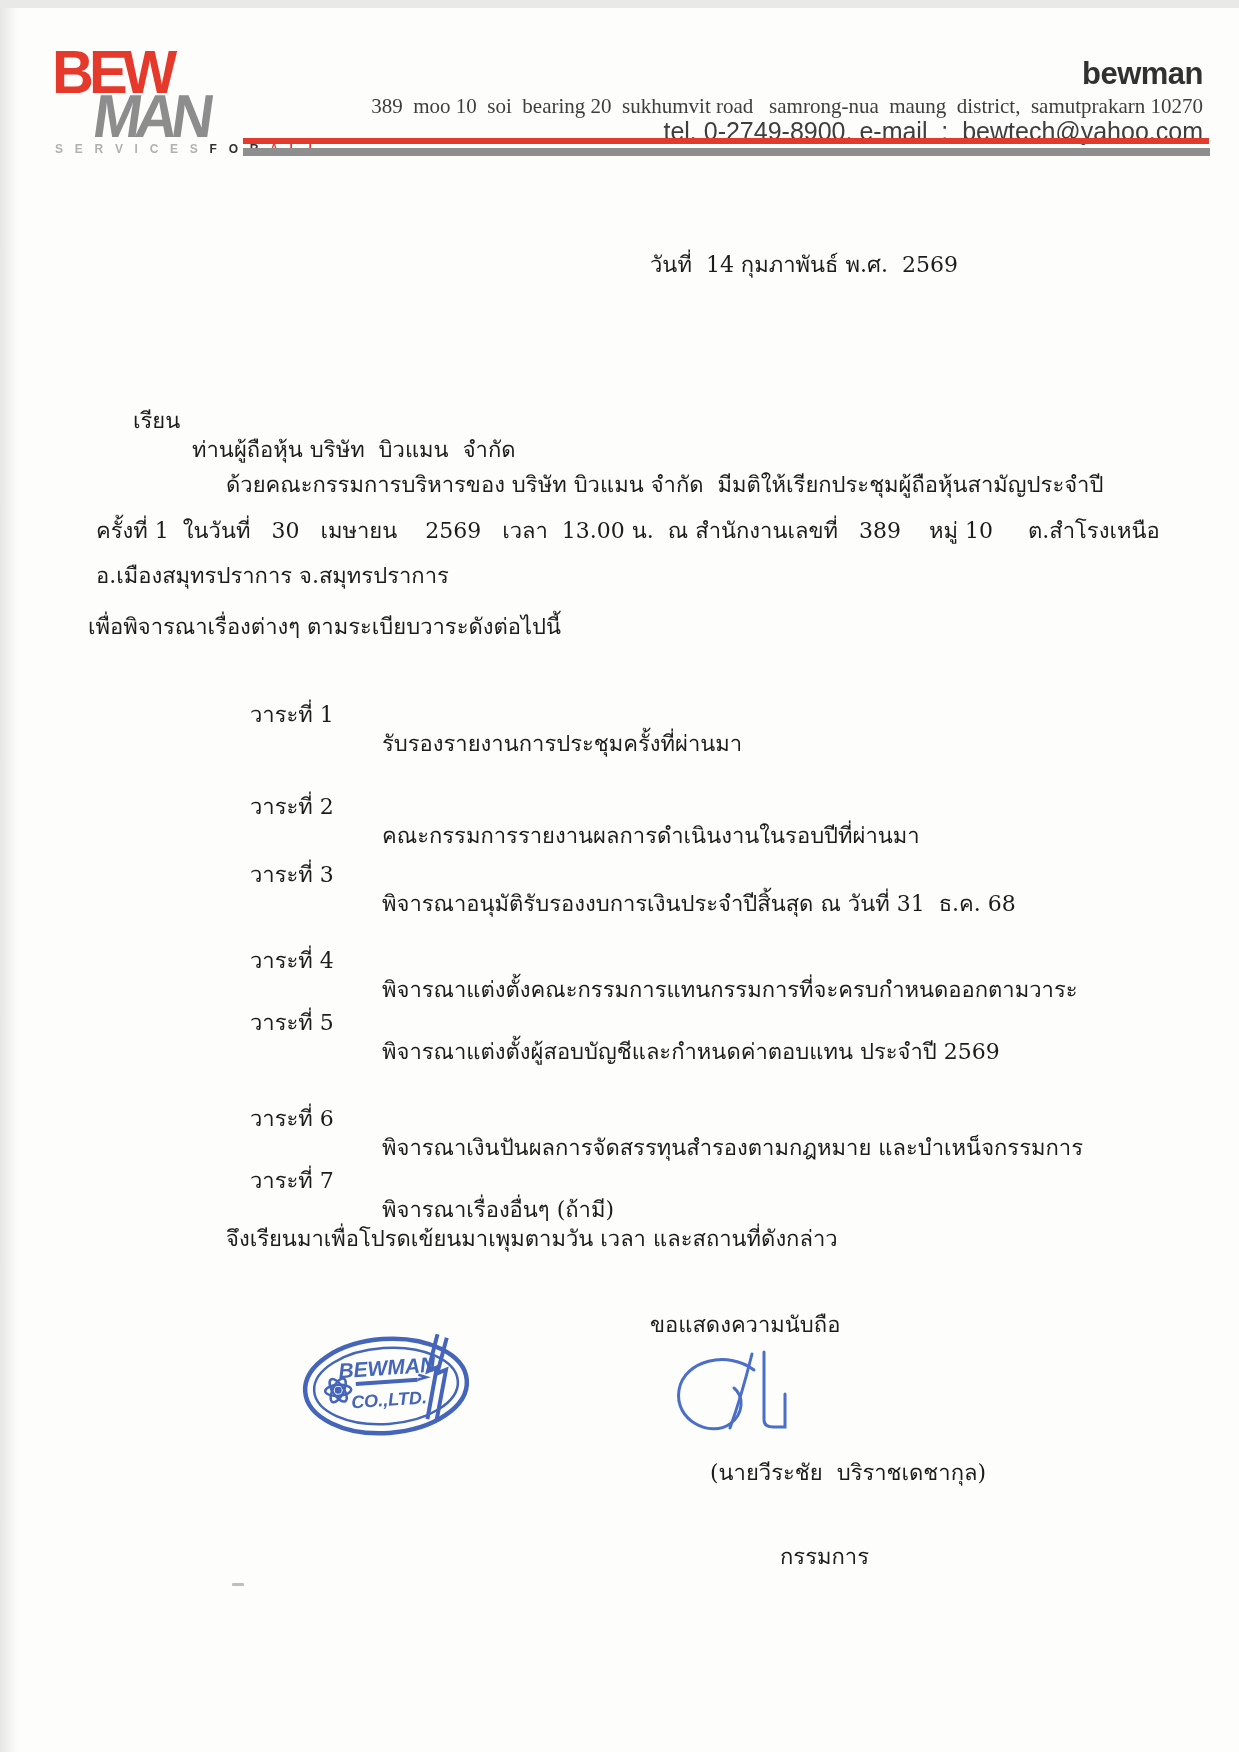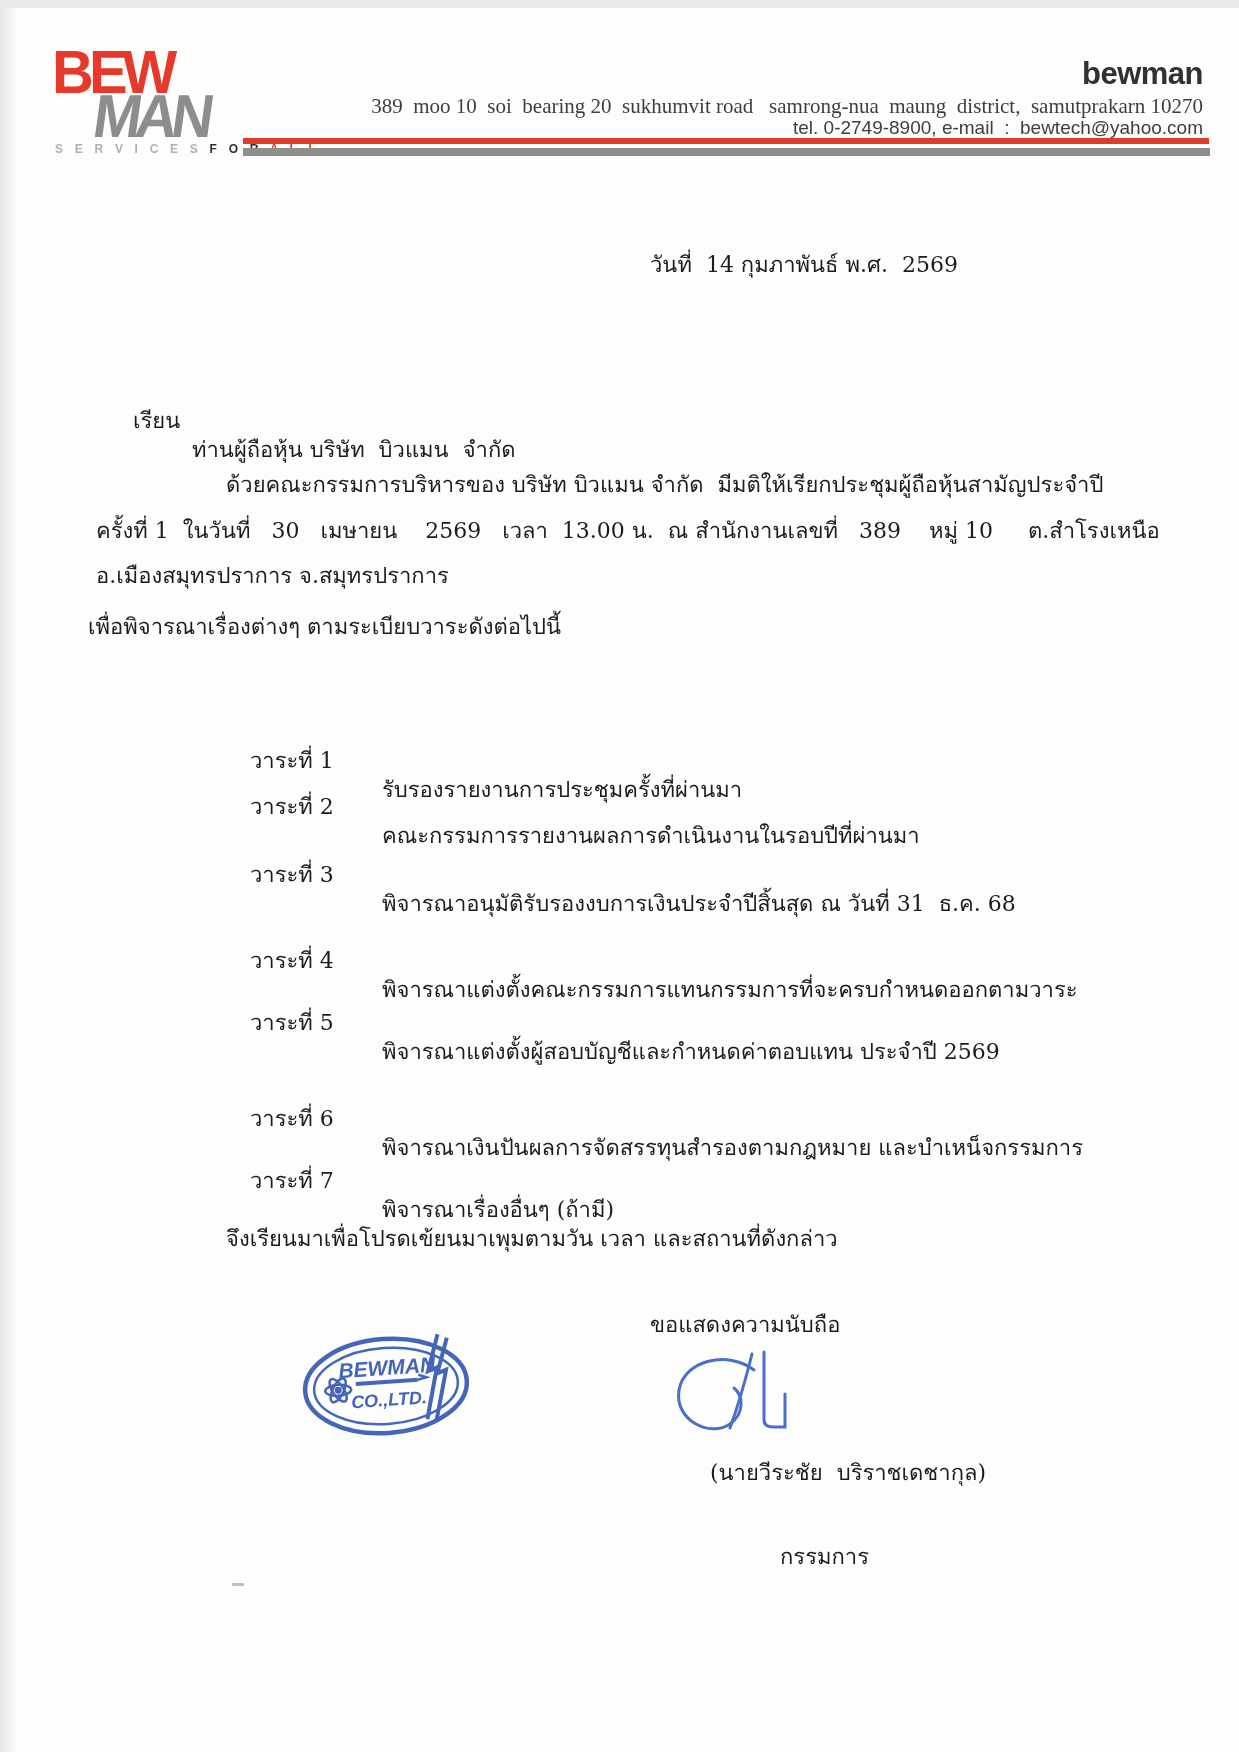--- a/index.html
+++ b/index.html
@@ -47,21 +47,21 @@
     font-size:31px;color:#313131;letter-spacing:-0.5px;
   }
   .hdr-address{
     position:absolute;right:36px;top:86px;
     font-family:Liberation Serif, serif;
     font-size:21px;color:#3e3e3e;white-space:pre;
   }
   .hdr-contact{
     position:absolute;right:36px;top:109px;
     font-family:"Liberation Sans",sans-serif;
-    font-size:19px;color:#3e3e3e;white-space:pre;
+    font-size:25px;color:#3e3e3e;white-space:pre;
   }
   .rule-red{position:absolute;left:243px;top:130px;width:966px;height:6px;background:#e23b2c;}
   .rule-gray{position:absolute;left:243px;top:140px;width:967px;height:8px;background:#8e8e8e;}
   
   .date-line{left:650px;top:242px;}
   .row-label{position:absolute;left:0;}
   .row-text{position:absolute;left:59px;}
   .subject-row{left:133px;top:300px;width:900px;height:40px;}
   .to-row{left:133px;top:368px;width:900px;height:40px;}
   .body1{left:226px;top:462px;}
@@ -102,21 +102,21 @@
   <div class="abs thai to-row">
     <span class="row-label">เรียน</span>
     <span class="row-text">ท่านผู้ถือหุ้น บริษัท  บิวแมน  จำกัด</span>
   </div>
 
   <div class="abs thai body1">ด้วยคณะกรรมการบริหารของ บริษัท บิวแมน จำกัด  มีมติให้เรียกประชุมผู้ถือหุ้นสามัญประจำปี</div>
   <div class="abs thai body2">ครั้งที่ 1  ในวันที่   30   เมษายน    2569   เวลา  13.00 น.  ณ สำนักงานเลขที่   389    หมู่ 10     ต.สำโรงเหนือ</div>
   <div class="abs thai body3">อ.เมืองสมุทรปราการ จ.สมุทรปราการ</div>
   <div class="abs thai body4">เพื่อพิจารณาเรื่องต่างๆ ตามระเบียบวาระดังต่อไปนี้</div>
 
-  <div class="agenda-item thai" style="top:708px">
+  <div class="agenda-item thai" style="top:662px">
     <span class="agenda-label">วาระที่ 1</span>
     <span class="agenda-text">รับรองรายงานการประชุมครั้งที่ผ่านมา</span>
   </div>
   <div class="agenda-item thai" style="top:754px">
     <span class="agenda-label">วาระที่ 2</span>
     <span class="agenda-text">คณะกรรมการรายงานผลการดำเนินงานในรอบปีที่ผ่านมา</span>
   </div>
   <div class="agenda-item thai" style="top:822px">
     <span class="agenda-label">วาระที่ 3</span>
     <span class="agenda-text">พิจารณาอนุมัติรับรองงบการเงินประจำปีสิ้นสุด ณ วันที่ 31  ธ.ค. 68</span>

